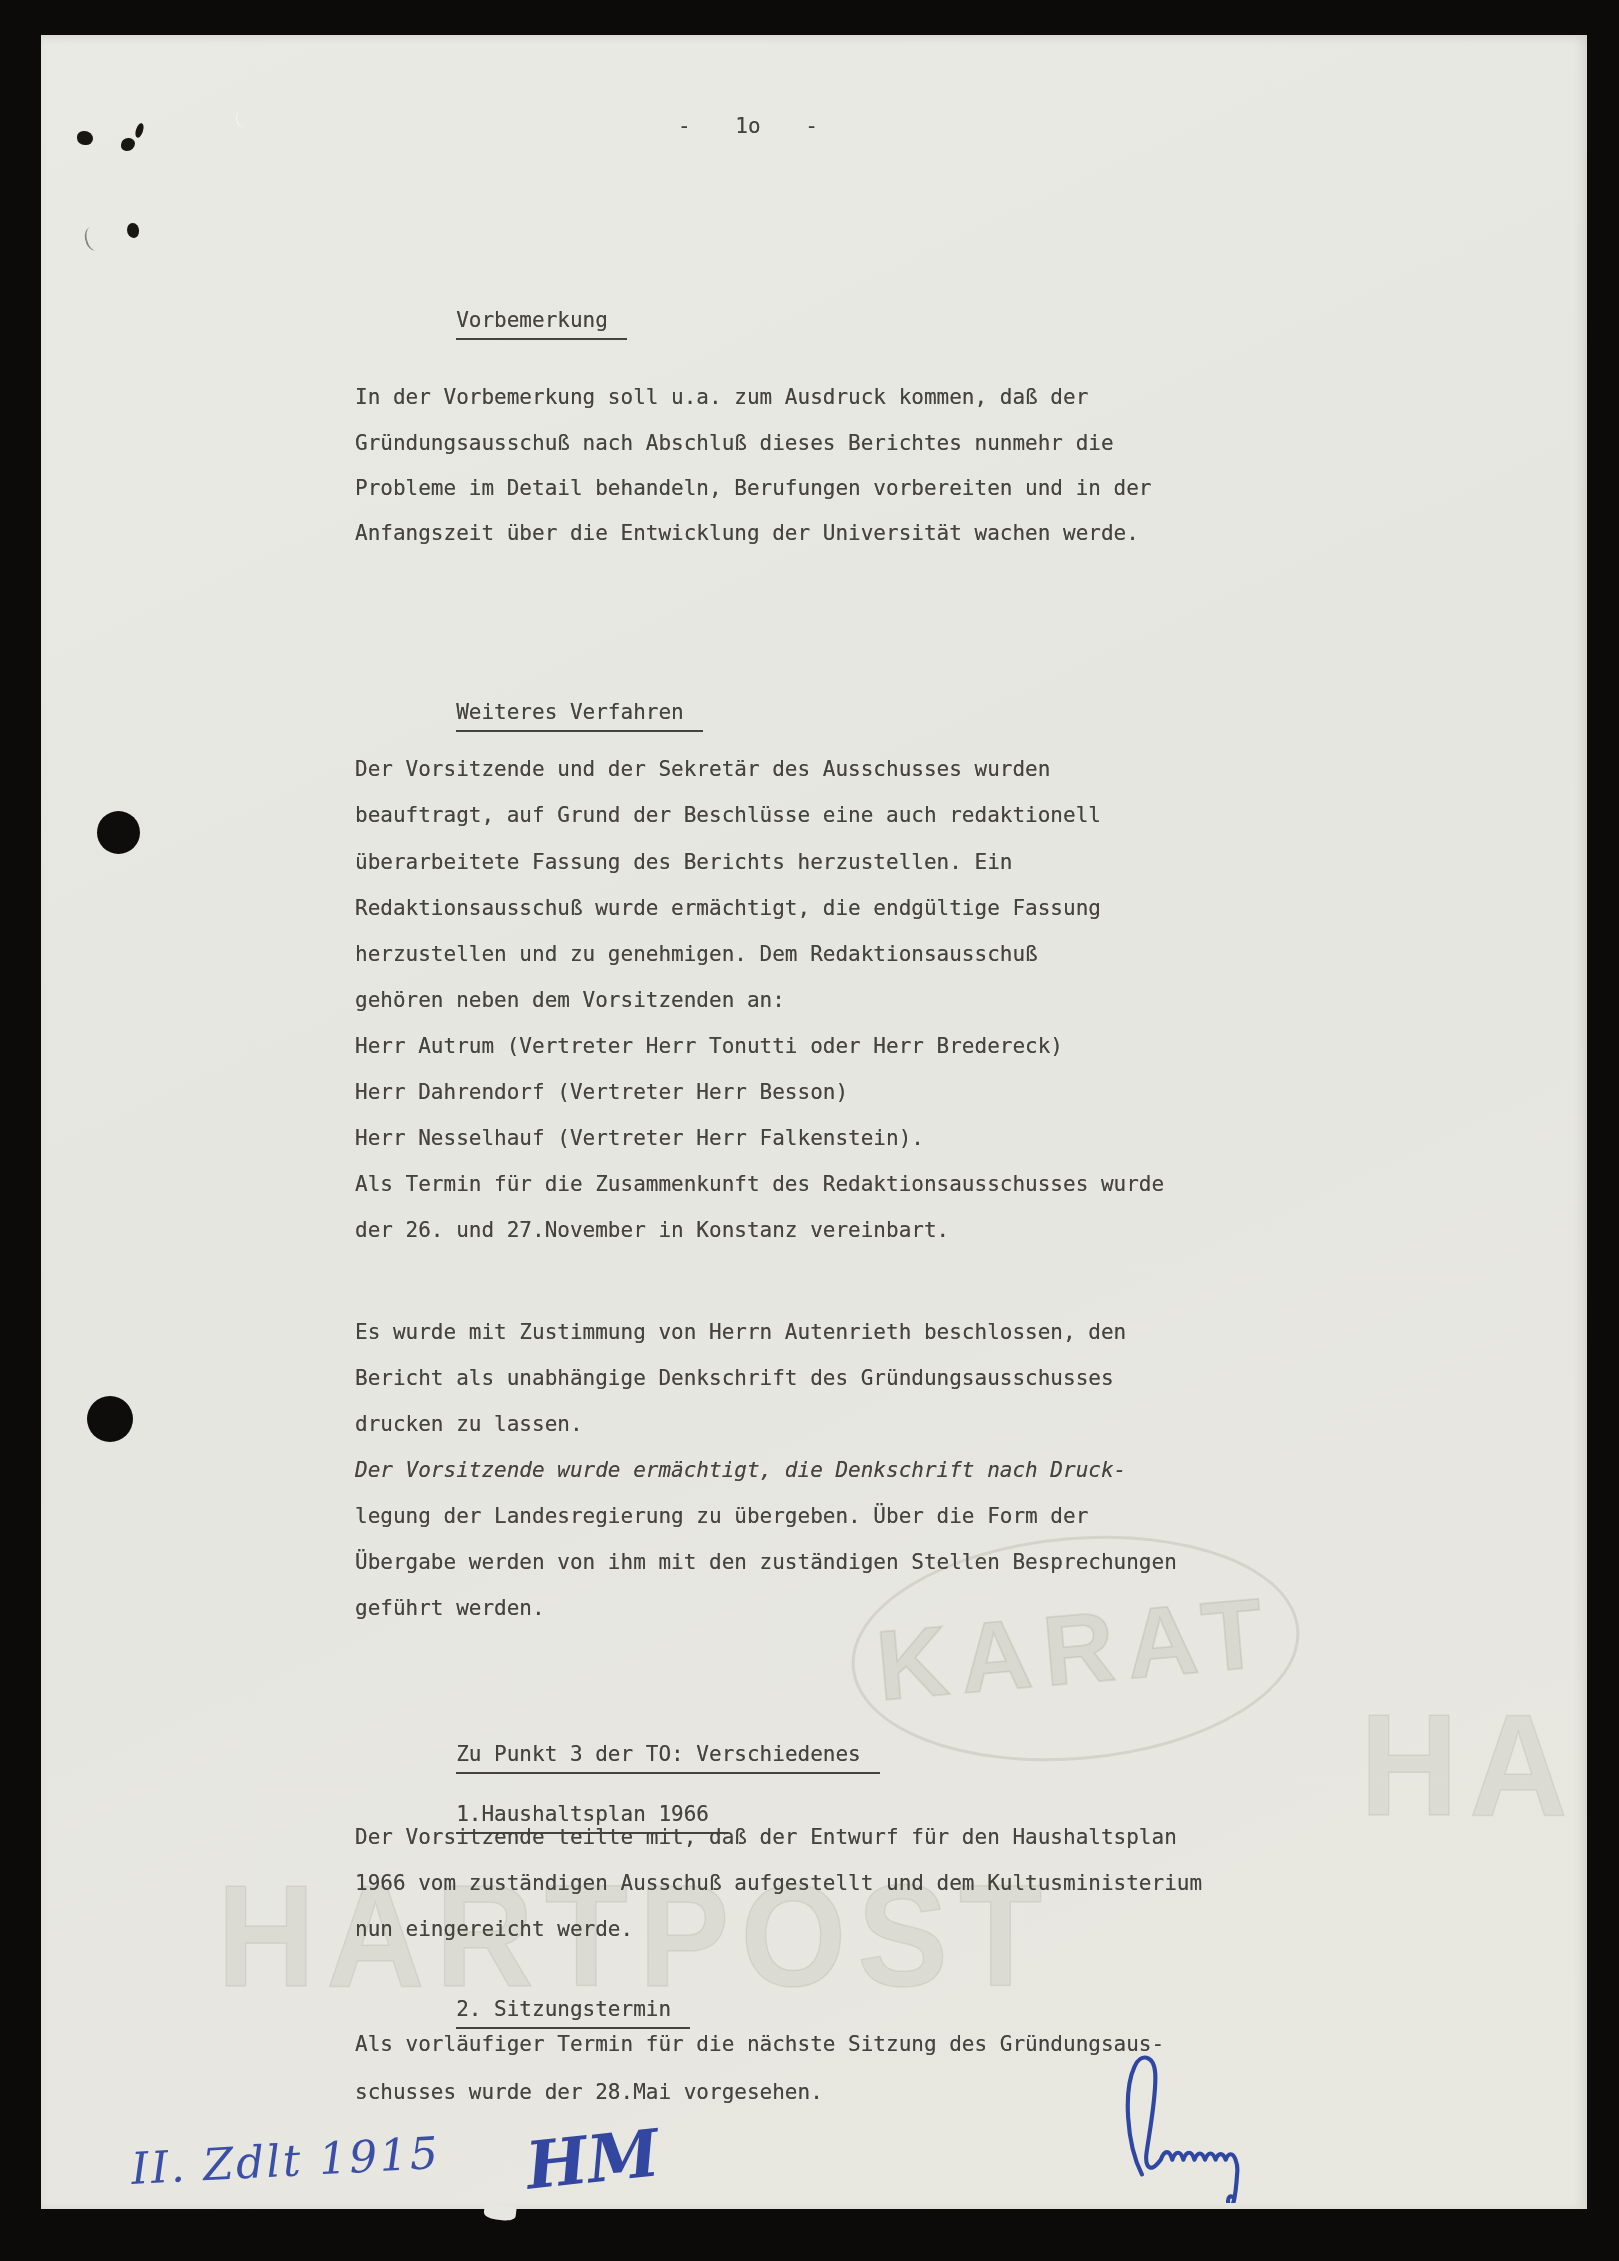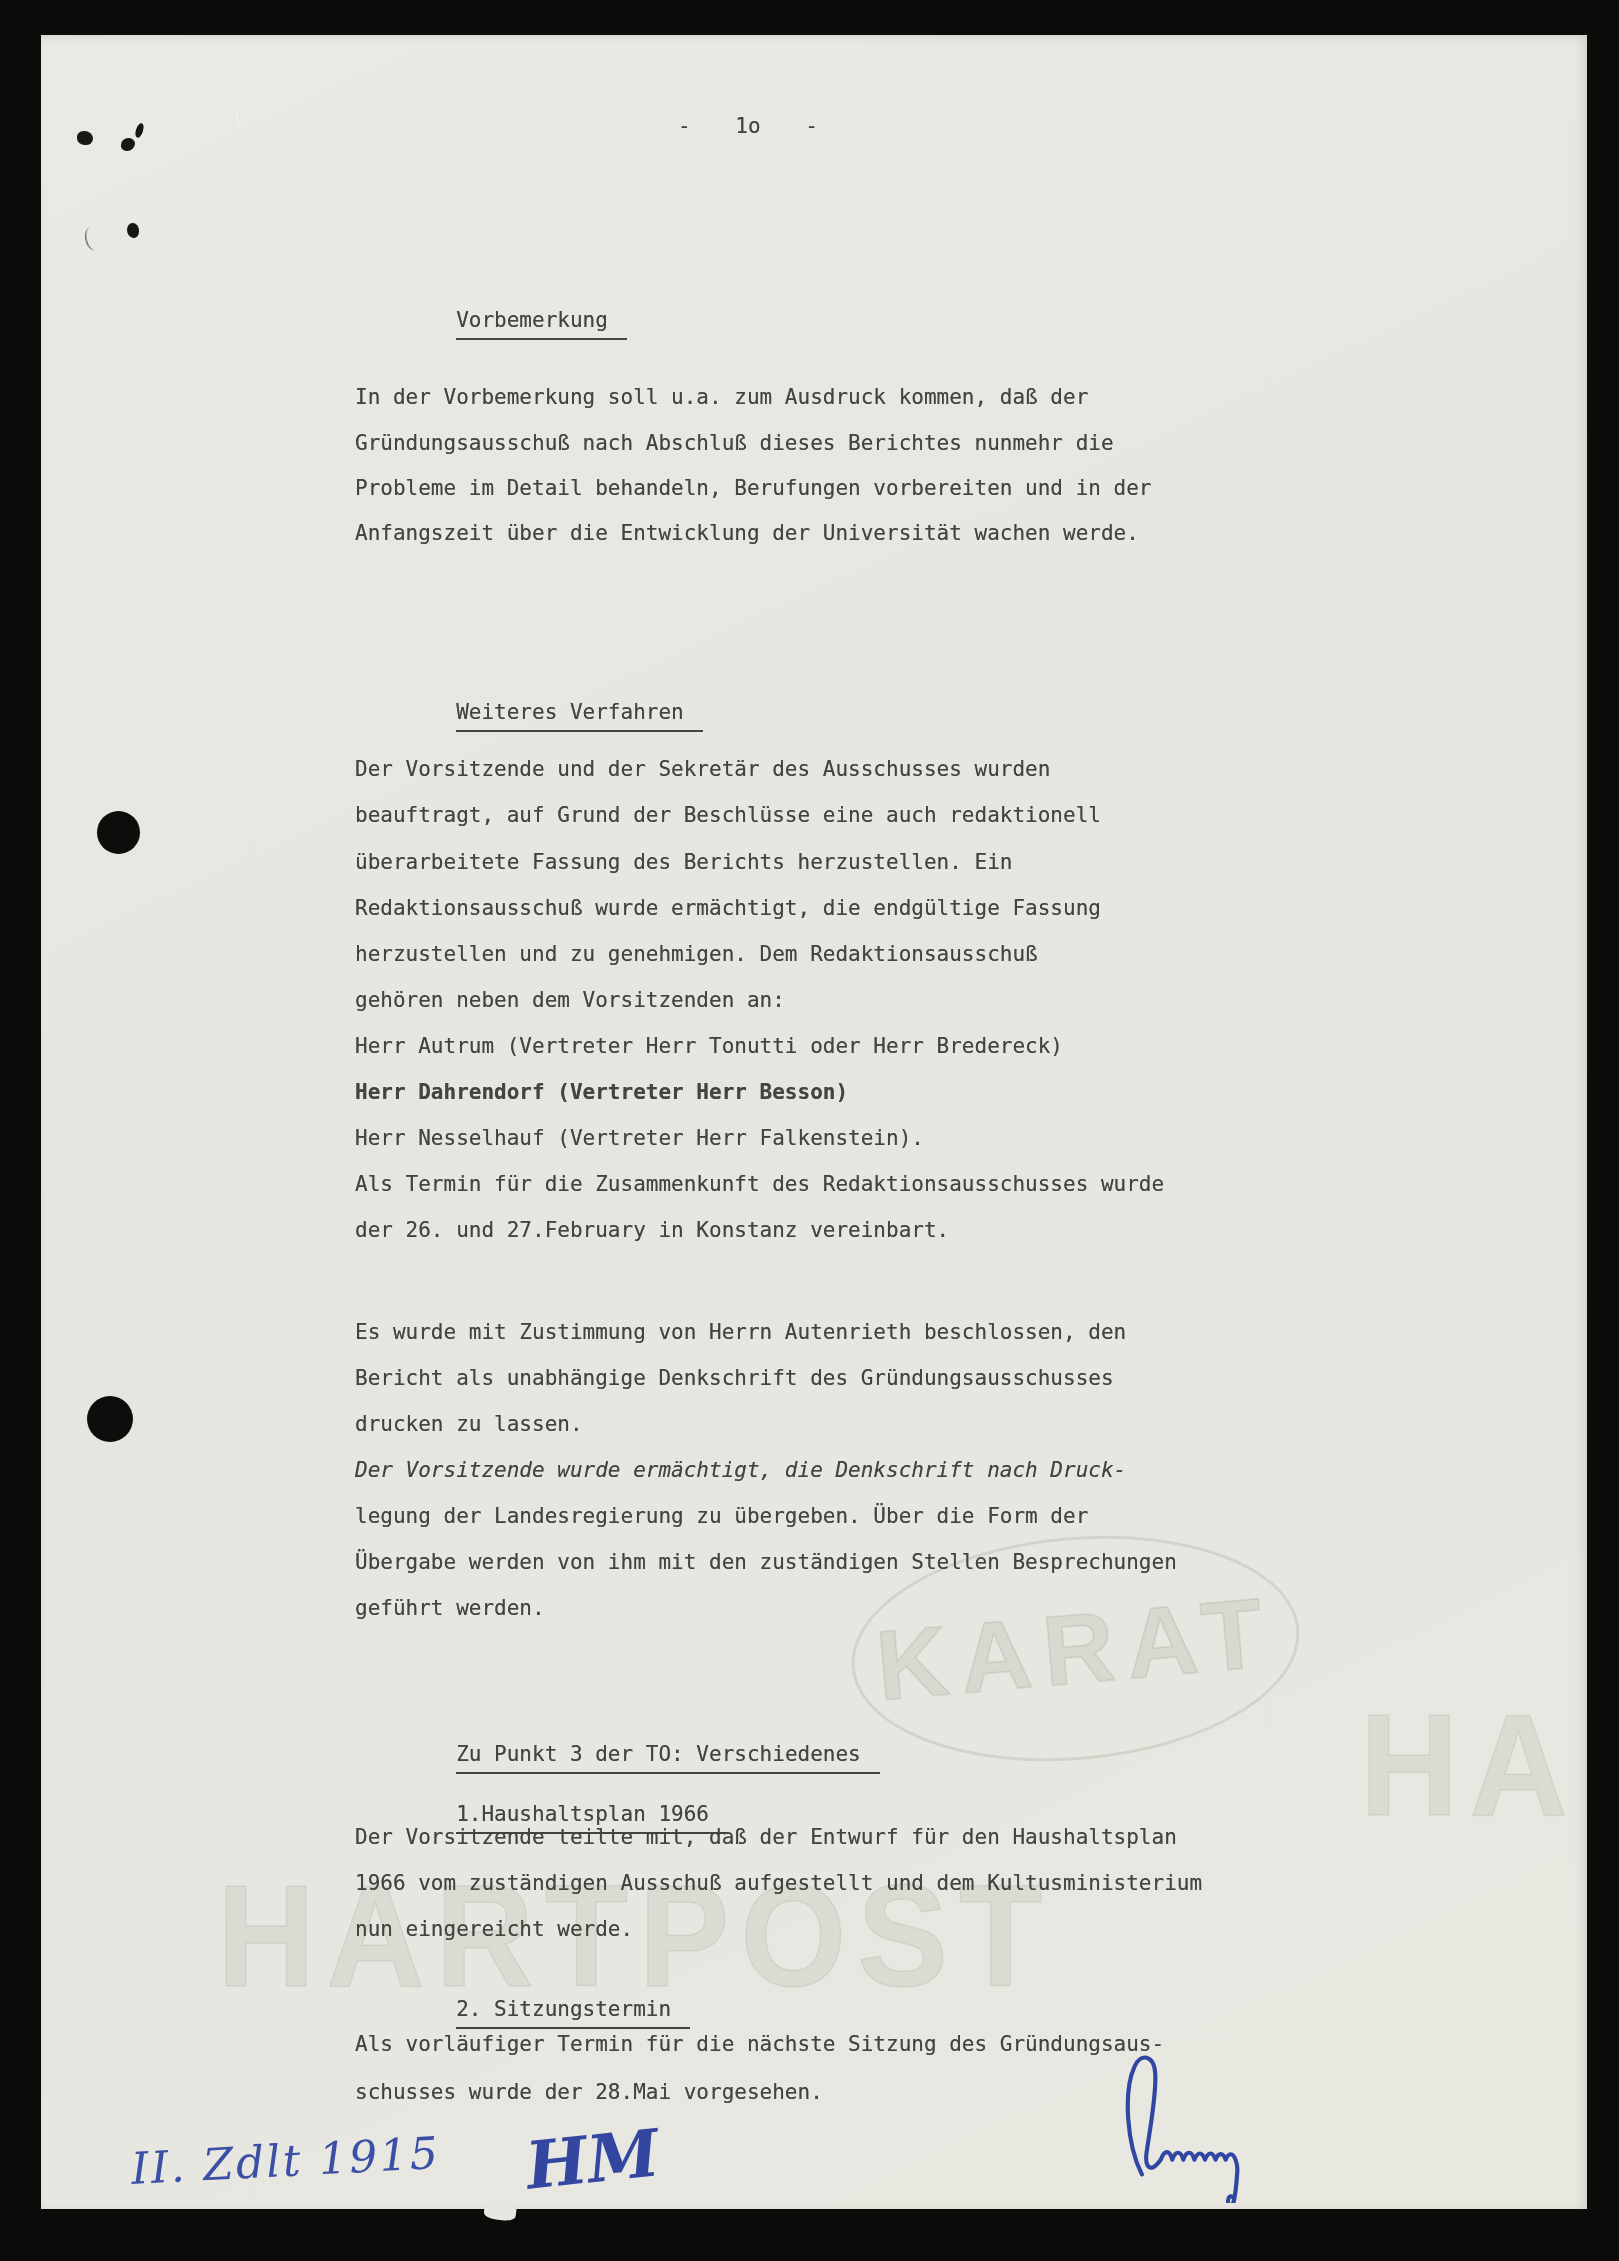--- a/index.html
+++ b/index.html
@@ -76,24 +76,24 @@
       <div class="tl" style="top:758px;">Der Vorsitzende und der Sekretär des Ausschusses wurden</div>
       <div class="tl" style="top:677px;">
         <span class="u">Weiteres Verfahren</span>
       </div>
       <div class="tl" style="top:804px;">beauftragt, auf Grund der Beschlüsse eine auch redaktionell</div>
       <div class="tl" style="top:851px;">überarbeitete Fassung des Berichts herzustellen. Ein</div>
       <div class="tl" style="top:943px;">herzustellen und zu genehmigen. Dem Redaktionsausschuß</div>
       <div class="tl" style="top:897px;">Redaktionsausschuß wurde ermächtigt, die endgültige Fassung</div>
       <div class="tl" style="top:989px;">gehören neben dem Vorsitzenden an:</div>
       <div class="tl" style="top:1035px;">Herr Autrum (Vertreter Herr Tonutti oder Herr Bredereck)</div>
-      <div class="tl" style="top:1081px;font-weight:bold;">Herr Dahrendorf (Vertreter Herr Besson)</div>
+      <div class="tl" style="top:1081px;">Herr Dahrendorf (Vertreter Herr Besson)</div>
       <div class="tl" style="top:1127px;">Herr Nesselhauf (Vertreter Herr Falkenstein).</div>
       <div class="tl" style="top:1173px;">Als Termin für die Zusammenkunft des Redaktionsausschusses wurde</div>
-      <div class="tl" style="top:1219px;">der 26. und 27.February in Konstanz vereinbart.</div>
+      <div class="tl" style="top:1219px;">der 26. und 27.November in Konstanz vereinbart.</div>
 
       <div class="tl" style="top:1321px;text-align:center;">Es wurde mit Zustimmung von Herrn Autenrieth beschlossen, den</div>
       <div class="tl" style="top:1367px;">Bericht als unabhängige Denkschrift des Gründungsausschusses</div>
       <div class="tl" style="top:1413px;">drucken zu lassen.</div>
       <div class="tl" style="top:1459px;font-style:italic;">Der Vorsitzende wurde ermächtigt, die Denkschrift nach Druck-</div>
       <div class="tl" style="top:1505px;">legung der Landesregierung zu übergeben. Über die Form der</div>
       <div class="tl" style="top:1551px;">Übergabe werden von ihm mit den zuständigen Stellen Besprechungen</div>
       <div class="tl" style="top:1597px;">geführt werden.</div>
 
       <div class="tl" style="top:1719px;">

